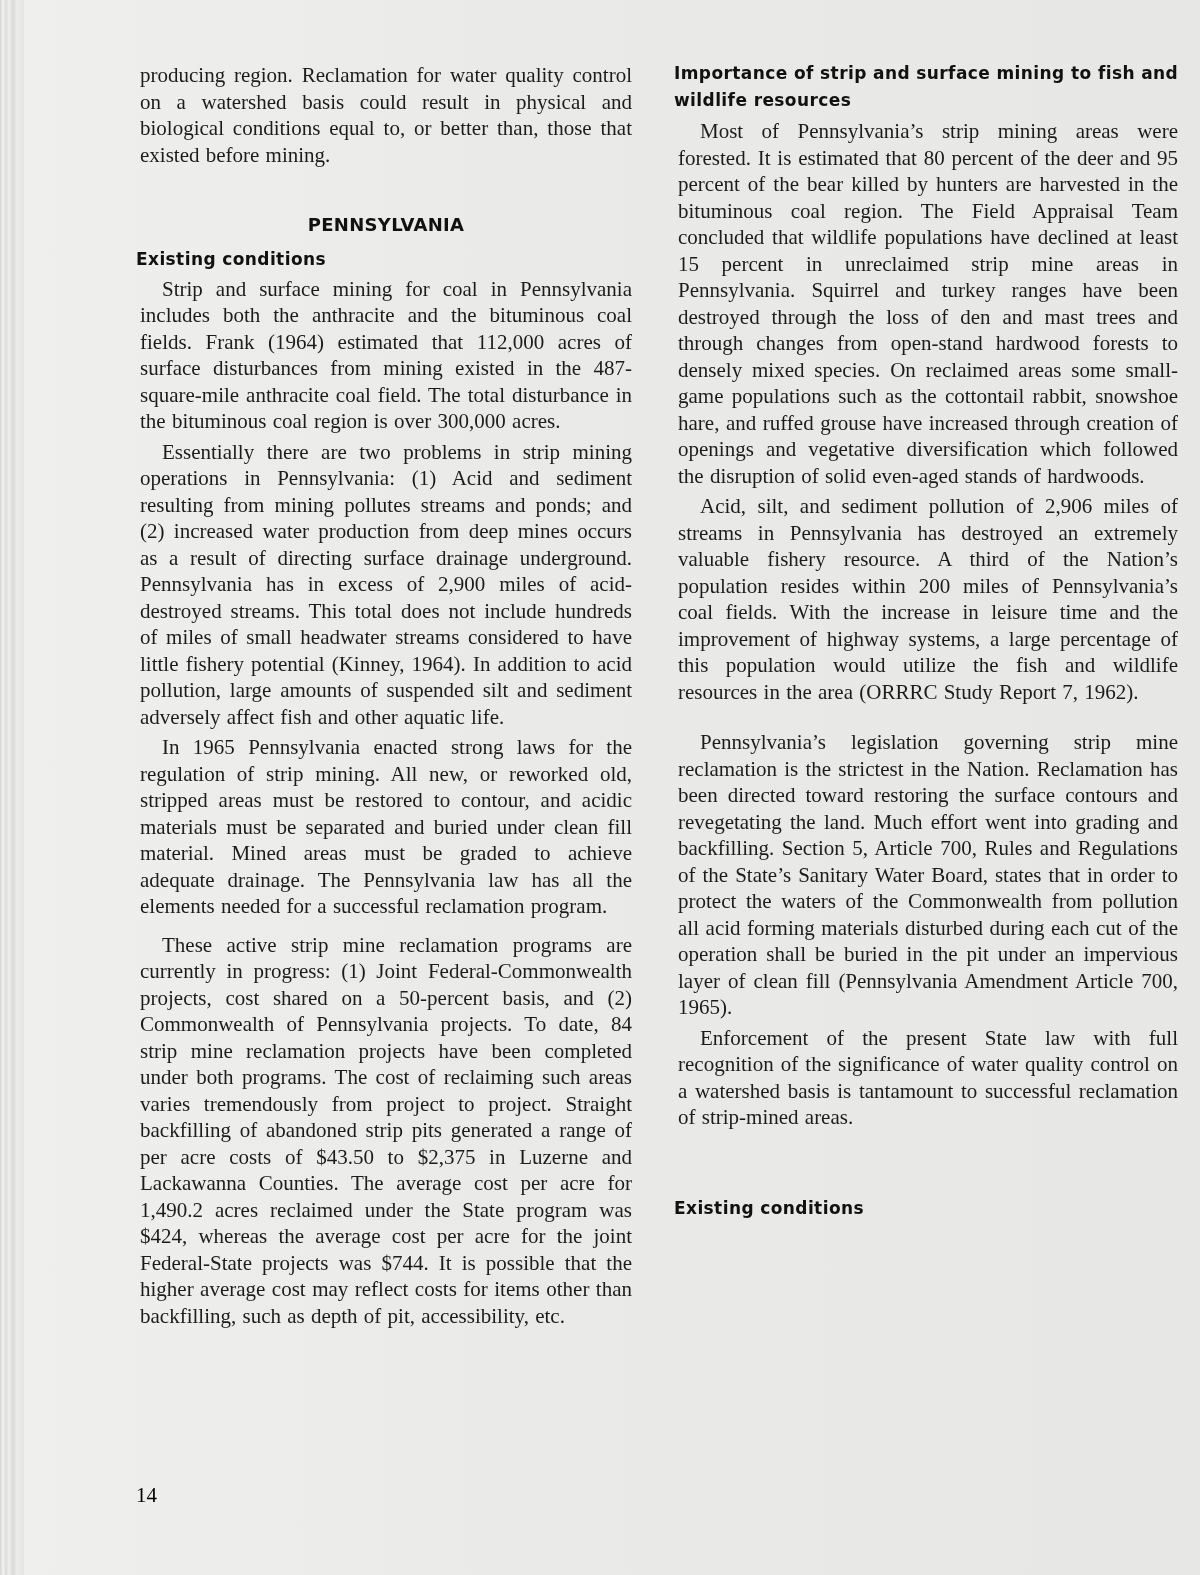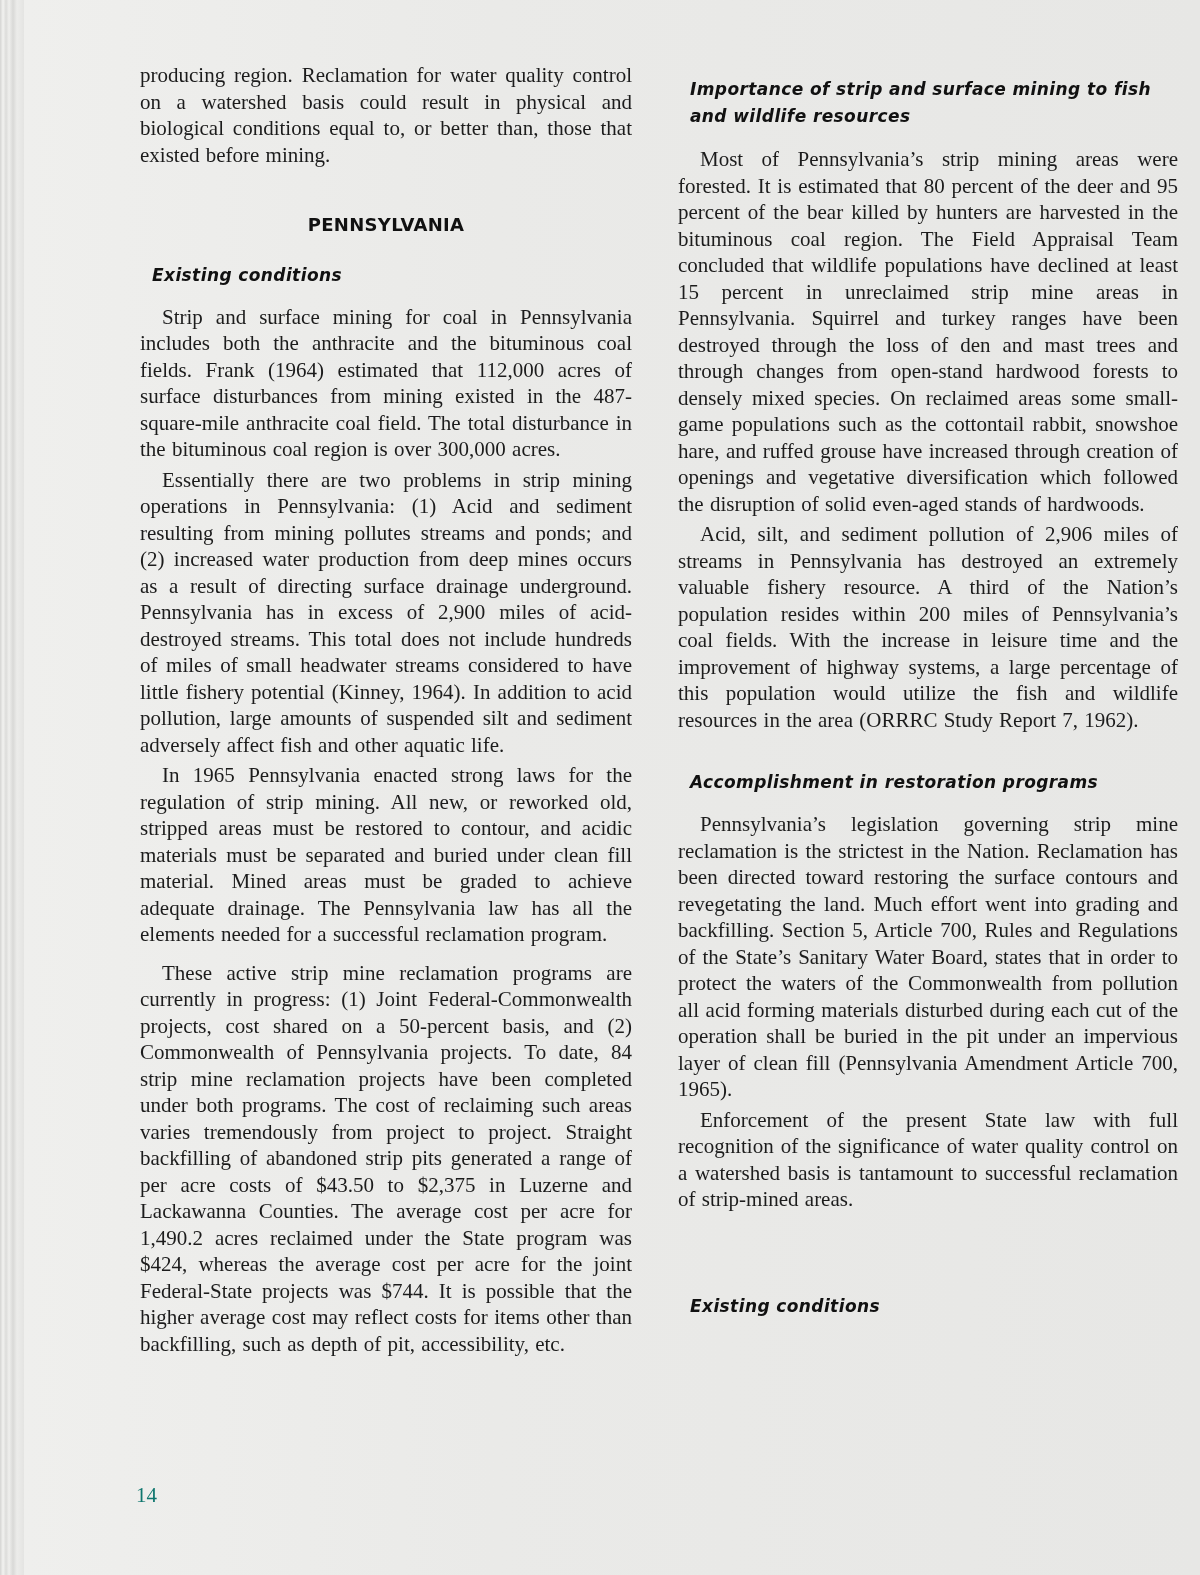--- a/index.html
+++ b/index.html
@@ -29,27 +29,27 @@
   .col-right { left: 674px; top: 60px;  width: 508px; }
   .para { margin: 4px; text-indent: 22px; word-spacing: 1px; }
   .para.noindent { text-indent: 0; }
   .state-heading {
     font-family: "DejaVu Sans", "Liberation Sans", sans-serif;
     font-weight: bold; font-size: 18px; letter-spacing: 0.3px;
     text-align: center; margin: 0; color: #111;
   }
   .sub-heading {
     font-family: "DejaVu Sans", "Liberation Sans", sans-serif;
-    font-weight: bold; font-style: italic; font-size: 17px;
-    letter-spacing: 0.4px; margin: 16px; color: #111;
+    font-weight: bold; font-size: 17px;
+    letter-spacing: 0.4px; margin: 0; color: #111;
     line-height: 26px; text-align: left;
   }
   .page-number {
     position: absolute; left: 136px; top: 1483px;
-    font-size: 21px; font-family: "Liberation Serif", serif; color: #0f766e;
+    font-size: 21px; font-family: "Liberation Serif", serif; color: #000000;
   }
 </style>
 </head>
 <body>
 
 <div class="page-sheen"></div>
 <div class="page-edge"></div>
 
 <div class="col col-left">
   <p class="para noindent">producing region. Reclamation for water quality control on a watershed basis could result in physi­cal and biological conditions equal to, or better than, those that existed before mining.</p>
@@ -65,21 +65,20 @@
   <div style="height:4px"></div>
   <p class="para">These active strip mine reclamation programs are currently in progress: (1) Joint Federal-Com­monwealth projects, cost shared on a 50-percent basis, and (2) Commonwealth of Pennsylvania projects. To date, 84 strip mine reclamation pro­jects have been completed under both programs. The cost of reclaiming such areas varies tremend­ously from project to project. Straight backfilling of abandoned strip pits generated a range of per acre costs of $43.50 to $2,375 in Luzerne and Lackawanna Counties. The average cost per acre for 1,490.2 acres reclaimed under the State pro­gram was $424, whereas the average cost per acre for the joint Federal-State projects was $744. It is possible that the higher average cost may reflect costs for items other than backfilling, such as depth of pit, accessibility, etc.</p>
 </div>
 
 <div class="col col-right">
   <p class="sub-heading" style="line-height:27px">Importance of strip and surface mining to fish and wildlife resources</p>
   <p class="para">Most of Pennsylvania’s strip mining areas were forested. It is estimated that 80 percent of the deer and 95 percent of the bear killed by hunters are harvested in the bituminous coal region. The Field Appraisal Team concluded that wildlife popula­tions have declined at least 15 percent in unre­claimed strip mine areas in Pennsylvania. Squirrel and turkey ranges have been destroyed through the loss of den and mast trees and through changes from open-stand hardwood forests to densely mixed species. On reclaimed areas some small-game populations such as the cottontail rabbit, snowshoe hare, and ruffed grouse have increased through creation of openings and vegetative diver­sification which followed the disruption of solid even-aged stands of hardwoods.</p>
   <p class="para">Acid, silt, and sediment pollution of 2,906 miles of streams in Pennsylvania has destroyed an ex­tremely valuable fishery resource. A third of the Nation’s population resides within 200 miles of Pennsylvania’s coal fields. With the increase in leisure time and the improvement of highway sys­tems, a large percentage of this population would utilize the fish and wildlife resources in the area (ORRRC Study Report 7, 1962).</p>
 
   <div style="height:16px"></div>
-  <p class="sub-heading">Accomplishment in restoration programs</p>
   <p class="para">Pennsylvania’s legislation governing strip mine reclamation is the strictest in the Nation. Reclama­tion has been directed toward restoring the surface contours and revegetating the land. Much effort went into grading and backfilling. Section 5, Arti­cle 700, Rules and Regulations of the State’s Sani­tary Water Board, states that in order to protect the waters of the Commonwealth from pollution all acid forming materials disturbed during each cut of the operation shall be buried in the pit under an impervious layer of clean fill (Pennsyl­vania Amendment Article 700, 1965).</p>
   <p class="para">Enforcement of the present State law with full recognition of the significance of water quality control on a watershed basis is tantamount to suc­cessful reclamation of strip-mined areas.</p>
 
   <div style="height:46px"></div>
   <div style="height:14px"></div>
   <p class="sub-heading">Existing conditions</p>
 </div>
 
 <div class="page-number">14</div>
 

